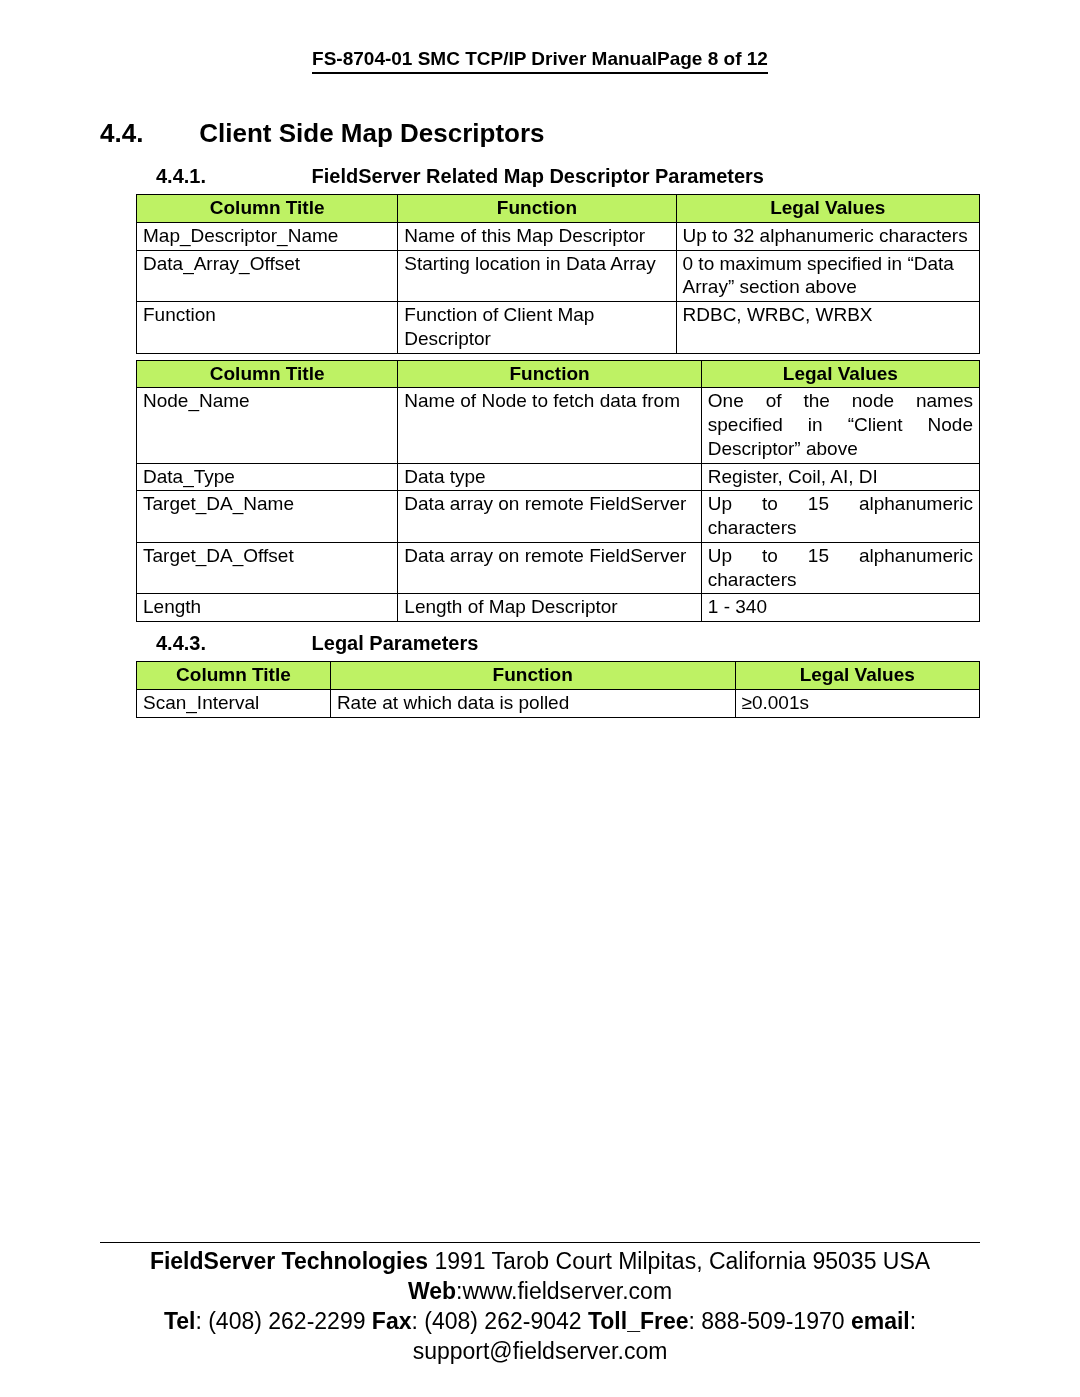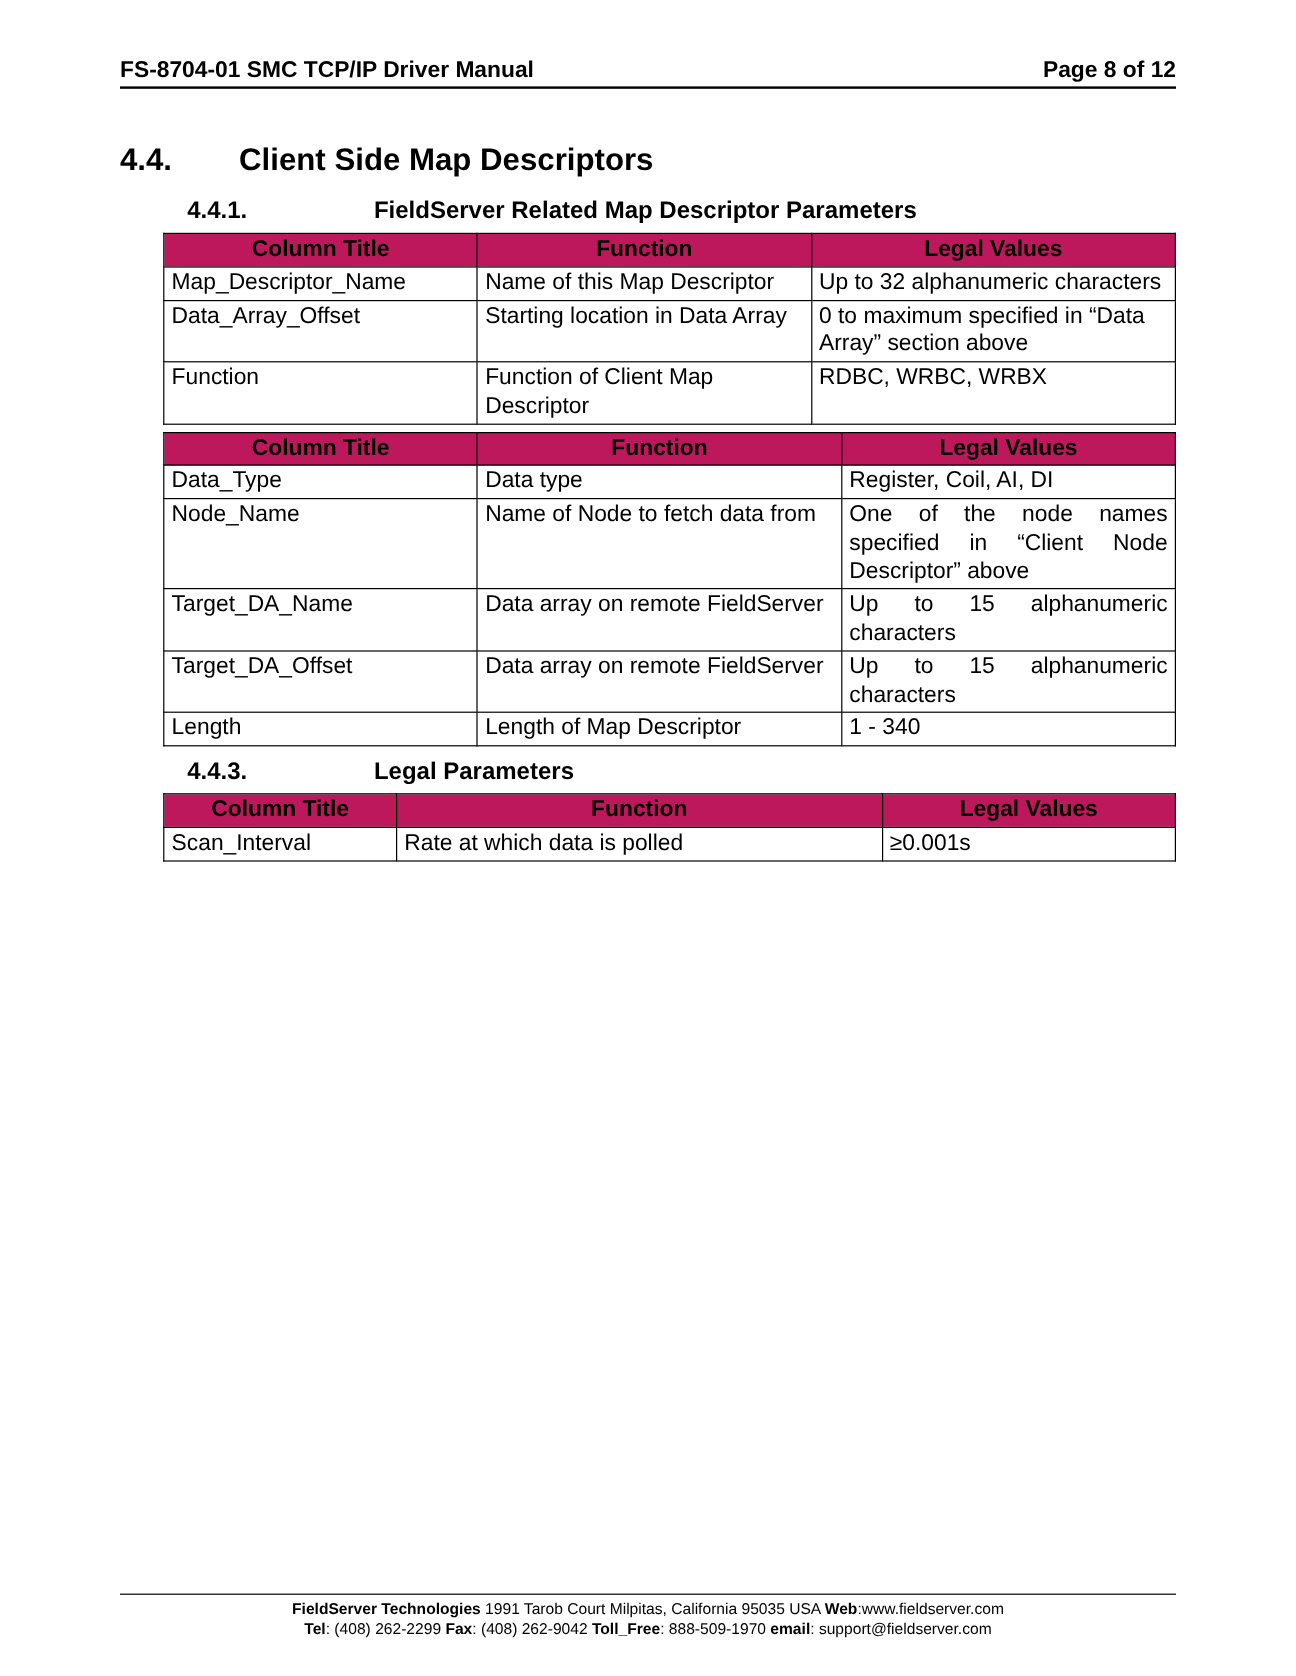--- a/index.html
+++ b/index.html
@@ -10,20 +10,21 @@
     color: #000;
   }
   .page {
     width: 1080px;
     height: 1397px;
     box-sizing: border-box;
     padding: 48px 100px 30px 100px;
     position: relative;
     display: flex;
     flex-direction: column;
+    align-items: center;
   }
   .header-bar {
     display: flex;
     justify-content: space-between;
     align-items: baseline;
     border-bottom: 2px solid #000;
     padding-bottom: 2px;
     font-size: 19px;
     font-weight: bold;
   }
@@ -56,21 +57,21 @@
     width: calc(100% - 36px);
     font-size: 19px;
   }
   table.data th, table.data td {
     border: 1px solid #000;
     padding: 1px 6px 2px 6px;
     vertical-align: top;
     line-height: 1.25;
   }
   table.data th {
-    background: #be185d;
+    background: #bef264;
     font-weight: bold;
     text-align: center;
   }
   
   .t1 col.c1 { width: 31%; }
   .t1 col.c2 { width: 33%; }
   .t1 col.c3 { width: 36%; }
 
   .t2 col.c1 { width: 31%; }
   .t2 col.c2 { width: 36%; }
@@ -80,21 +81,21 @@
   .t3 col.c2 { width: 48%; }
   .t3 col.c3 { width: 29%; }
 
   td.left { text-align: left; }
   td.vmid { vertical-align: middle; }
   td.justify { text-align: justify; text-justify: inter-word; }
 
   .footer {
     border-top: 1px solid #000;
     padding-top: 4px;
-    font-size: 13px;
+    font-size: 23px;
     text-align: center;
     line-height: 1.3;
   }
   .footer b { font-weight: bold; }
 </style>
 </head>
 <body>
 
 <div class="page">
 
@@ -152,28 +153,28 @@
           <col class="c2">
           <col class="c3">
         </colgroup>
       <tbody>
           <tr>
         <th>Column Title</th>
         <th>Function</th>
         <th>Legal Values</th>
       </tr>
       <tr>
+        <td class="left vmid">Node_Name</td>
+        <td class="justify vmid">Name of Node to fetch data from</td>
+        <td class="justify">One of the node names specified in “Client Node Descriptor” above</td>
+      </tr>
+      <tr>
         <td class="left">Data_Type</td>
         <td class="left">Data type</td>
         <td class="left">Register, Coil, AI, DI</td>
-      </tr>
-      <tr>
-        <td class="left vmid">Node_Name</td>
-        <td class="justify vmid">Name of Node to fetch data from</td>
-        <td class="justify">One of the node names specified in “Client Node Descriptor” above</td>
       </tr>
       <tr>
         <td class="left vmid">Target_DA_Name</td>
         <td class="justify">Data array on remote FieldServer</td>
         <td class="justify">Up to 15 alphanumeric characters</td>
       </tr>
       <tr>
         <td class="left vmid">Target_DA_Offset</td>
         <td class="justify">Data array on remote FieldServer</td>
         <td class="justify">Up to 15 alphanumeric characters</td>

